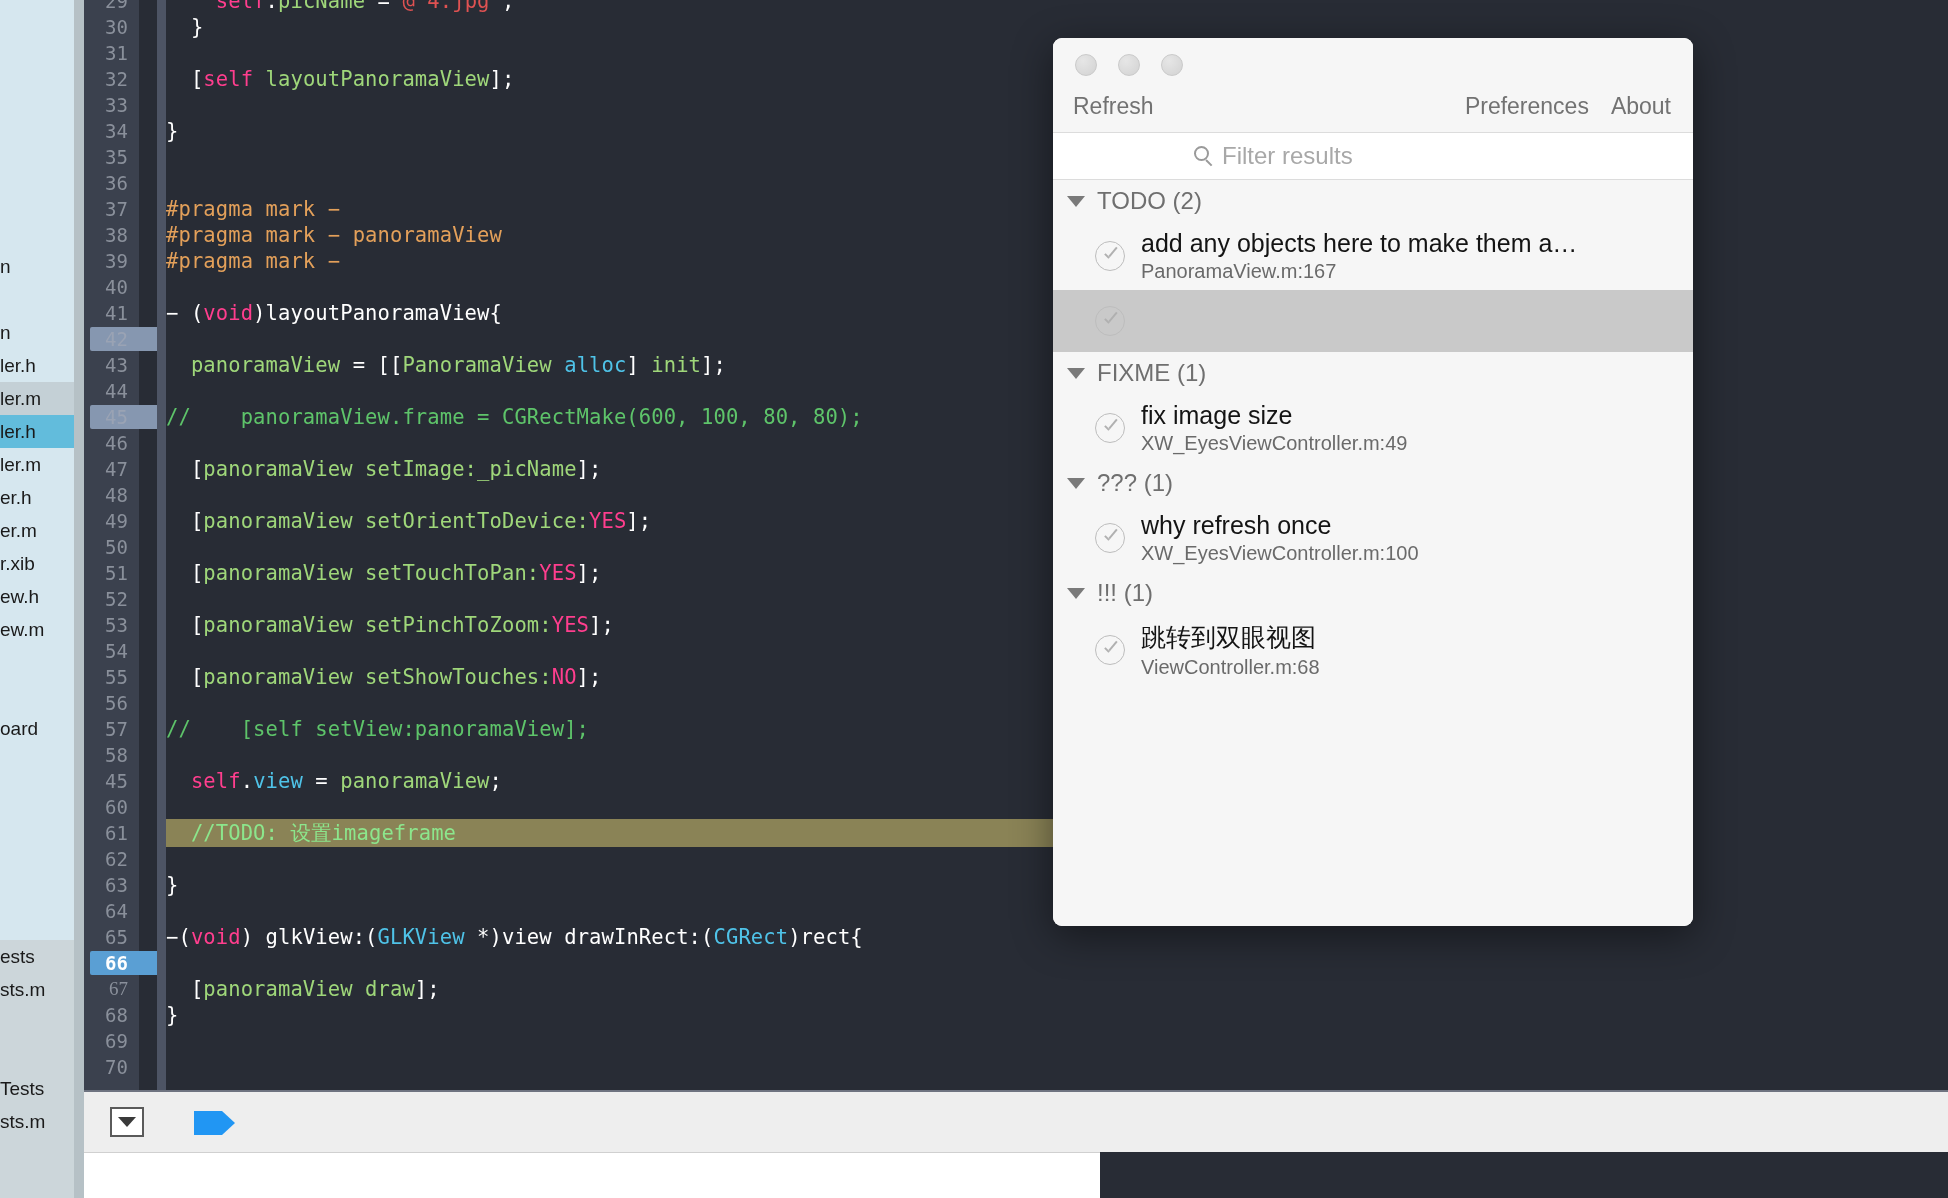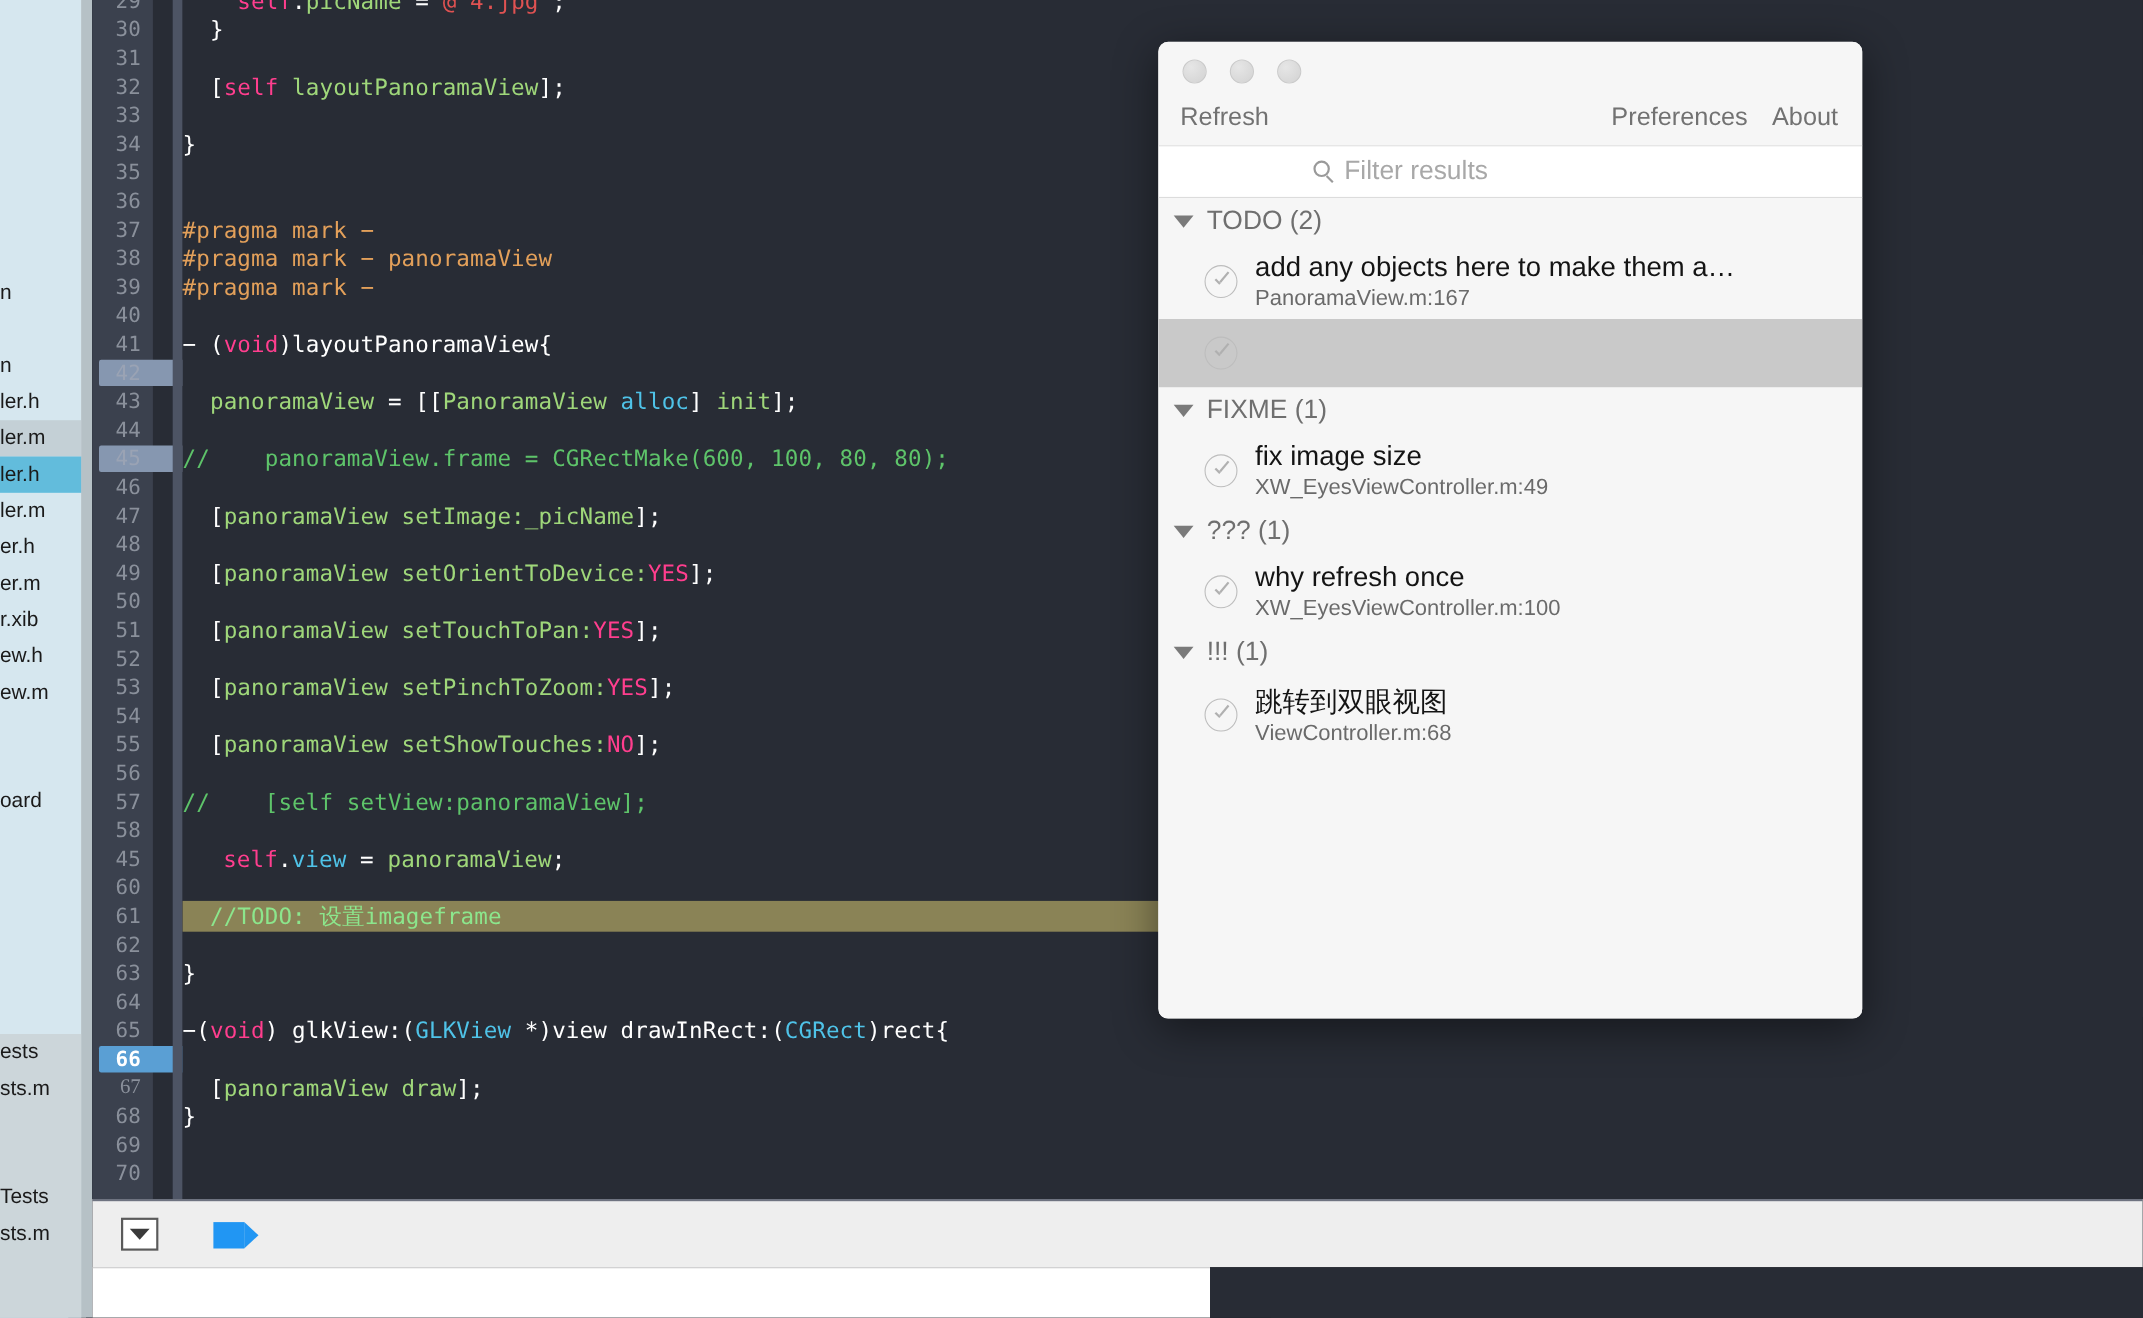--- a/index.html
+++ b/index.html
@@ -354,21 +354,21 @@
       <div class="cline" style="top: 508px;"><span class="t-plain">  [</span><span class="t-id">panoramaView setOrientToDevice:</span><span class="t-kw">YES</span><span class="t-plain">];</span></div>
       <div class="cline" style="top: 534px;"></div>
       <div class="cline" style="top: 560px;"><span class="t-plain">  [</span><span class="t-id">panoramaView setTouchToPan:</span><span class="t-kw">YES</span><span class="t-plain">];</span></div>
       <div class="cline" style="top: 586px;"></div>
       <div class="cline" style="top: 612px;"><span class="t-plain">  [</span><span class="t-id">panoramaView setPinchToZoom:</span><span class="t-kw">YES</span><span class="t-plain">];</span></div>
       <div class="cline" style="top: 638px;"></div>
       <div class="cline" style="top: 664px;"><span class="t-plain">  [</span><span class="t-id">panoramaView setShowTouches:</span><span class="t-kw">NO</span><span class="t-plain">];</span></div>
       <div class="cline" style="top: 690px;"></div>
       <div class="cline" style="top: 716px;"><span class="t-com">//    [self setView:panoramaView];</span></div>
       <div class="cline" style="top: 742px;"></div>
-      <div class="cline" style="top: 768px; margin-left: 12px;"><span class="t-plain">  </span><span class="t-kw">self</span><span class="t-dot">.</span><span class="t-type">view</span><span class="t-plain"> = </span><span class="t-id">panoramaView</span><span class="t-plain">;</span></div>
+      <div class="cline" style="top: 768px;"><span class="t-plain">  </span><span class="t-kw">self</span><span class="t-dot">.</span><span class="t-type">view</span><span class="t-plain"> = </span><span class="t-id">panoramaView</span><span class="t-plain">;</span></div>
       <div class="cline" style="top: 794px;"></div>
       <div class="hl-row" style="top: 819px;"></div>
       <div class="cline" style="top: 820px;"><span class="t-comhl">  //TODO: 设置imageframe</span></div>
       <div class="cline" style="top: 846px;"></div>
       <div class="cline" style="top: 872px;"><span class="t-plain">}</span></div>
       <div class="cline" style="top: 898px;"></div>
       <div class="cline" style="top: 924px;"><span class="t-plain">−(</span><span class="t-kw">void</span><span class="t-plain">) glkView:(</span><span class="t-type">GLKView</span><span class="t-plain"> *)view drawInRect:(</span><span class="t-type">CGRect</span><span class="t-plain">)rect{</span></div>
       <div class="cline" style="top: 950px;"></div>
       <div class="cline" style="top: 976px;"><span class="t-plain">  [</span><span class="t-id">panoramaView draw</span><span class="t-plain">];</span></div>
       <div class="cline" style="top: 1002px;"><span class="t-plain">}</span></div>

